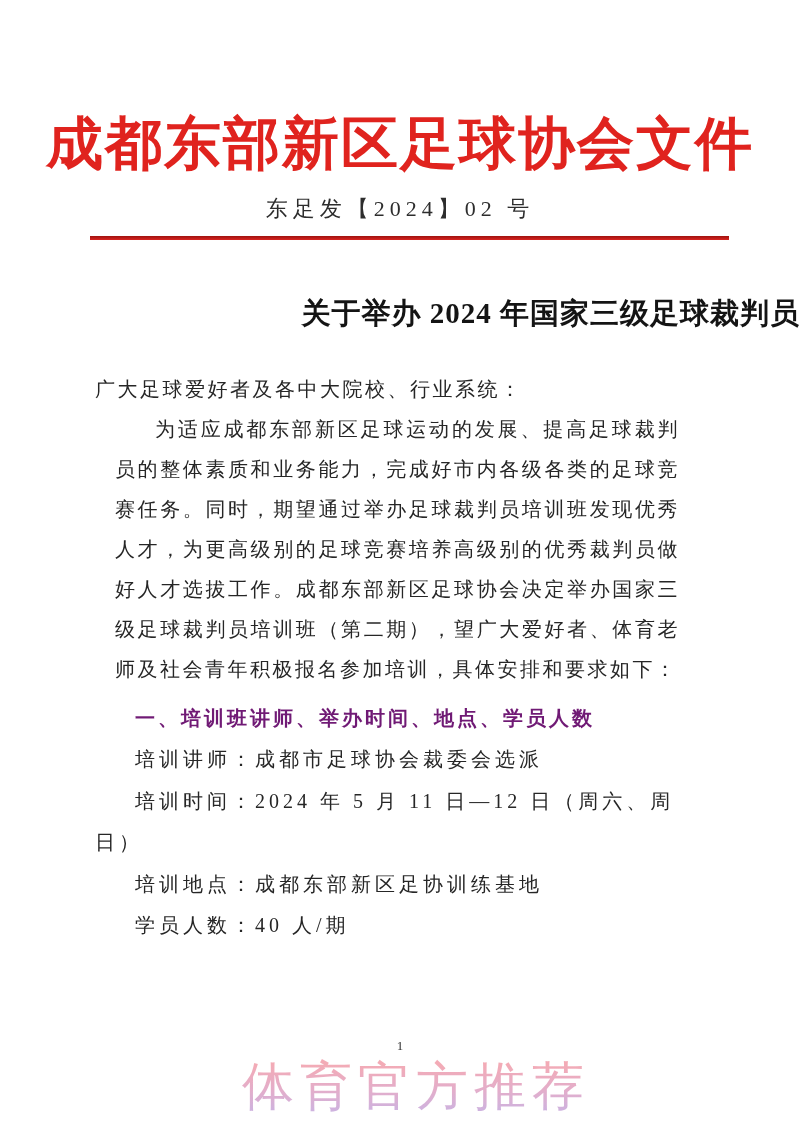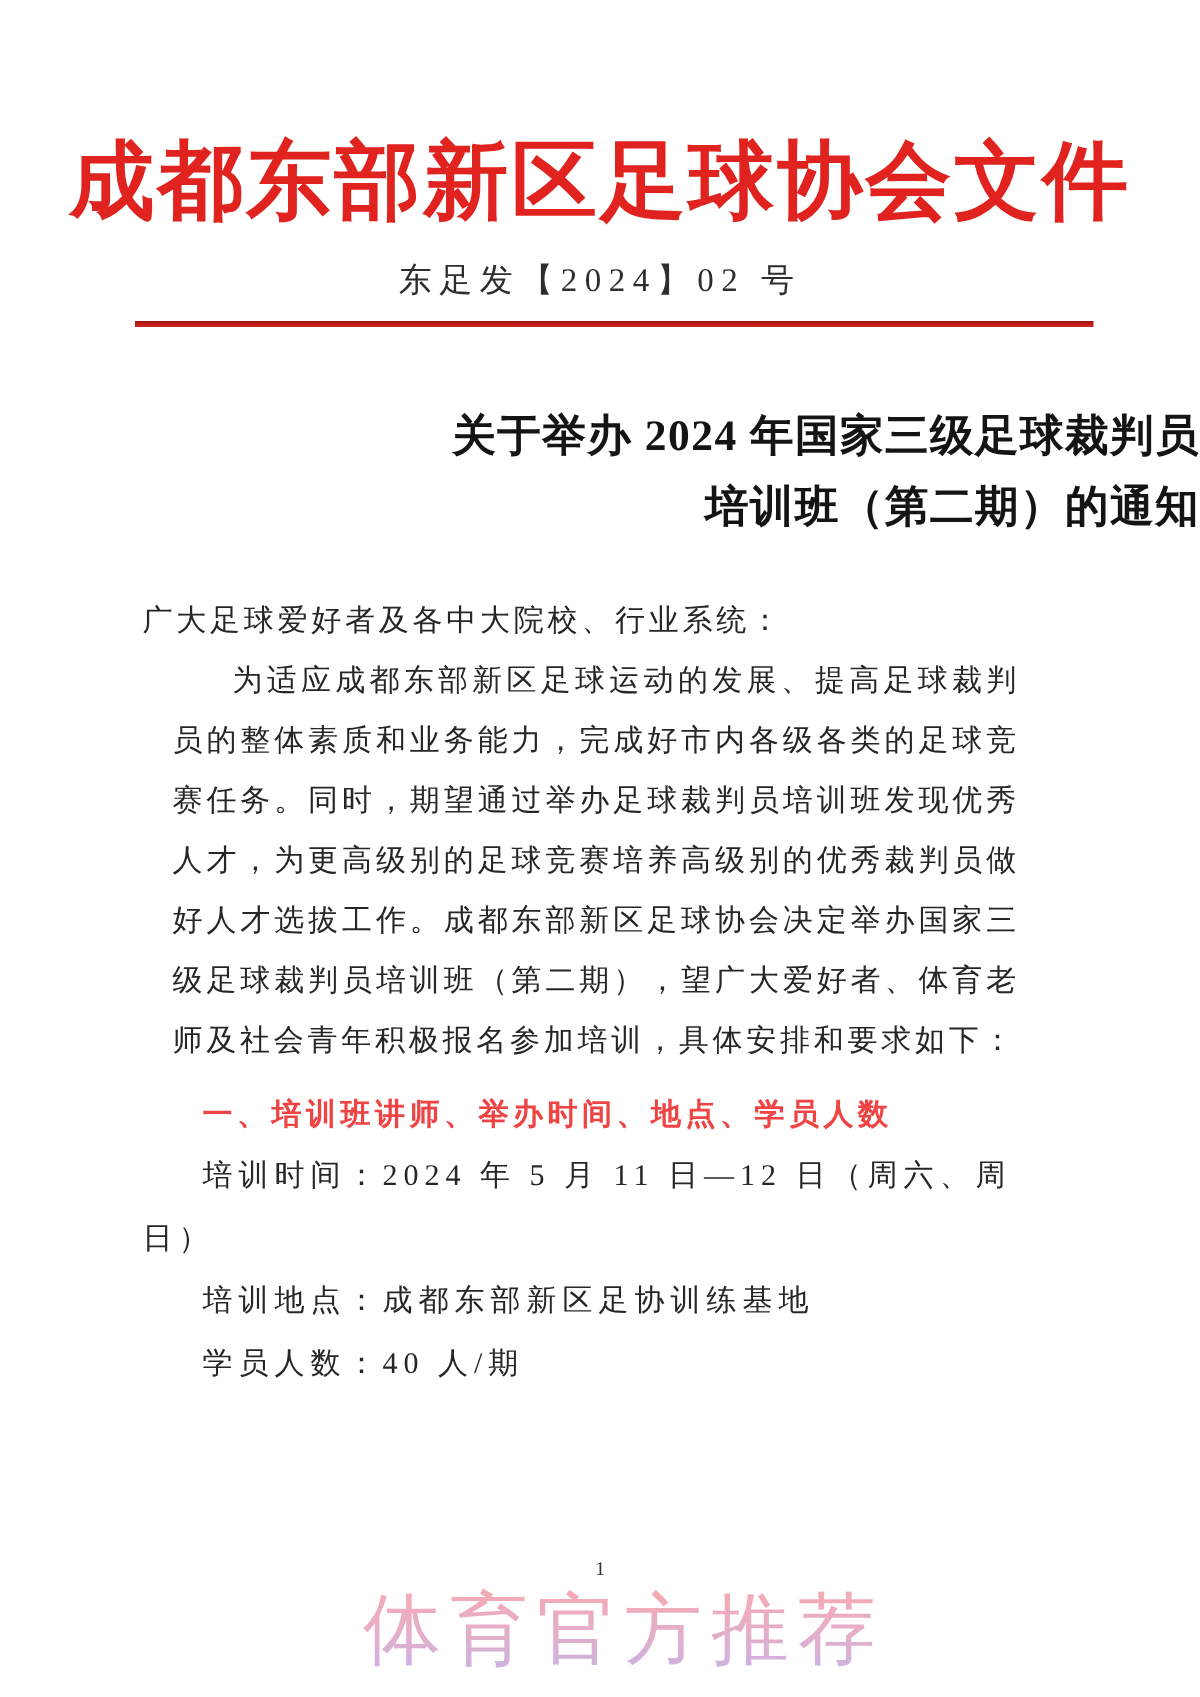--- a/index.html
+++ b/index.html
@@ -12,21 +12,21 @@
     position: relative;
     width: 800px;
     height: 1131px;
     background: #ffffff;
     overflow: hidden;
     color: #222222;
   }
 
   
   .org-title {
-    padding-top: 88px;
+    padding-top: 110px;
     text-align: center;
     font-size: 57px;
     font-weight: bold;
     color: #e0231e;
     letter-spacing: 2px;
     line-height: 1.2;
     white-space: nowrap;
   }
   .doc-number {
     margin-top: 16px;
@@ -64,21 +64,21 @@
     text-align: justify;
   }
   .salutation { text-indent: 0; }
   .para-main { text-indent: 2em; margin-left: 20px; }
   .section-heading {
     margin-top: 8px;
     text-indent: 2em;
     font-weight: bold;
     letter-spacing: 3px;
     line-height: 42px;
-    color: #ef4444;
+    color: #701a75;
   }
   .detail-line {
     text-indent: 2em;
     letter-spacing: 4px;
     line-height: 41.5px;
     text-align: left;
   }
 
   
   .page-number {
@@ -113,30 +113,30 @@
 <div class="page">
 
   <div class="org-title">成都东部新区足球协会文件</div>
 
   <div class="doc-number">东足发【2024】02 号</div>
 
   <hr class="red-rule">
 
   <div class="doc-title">
     <div>关于举办 2024 年国家三级足球裁判员</div>
-    <div>培训班（第二期）的通知</div>
   </div>
 
   <div class="body-block">
     <p class="salutation">广大足球爱好者及各中大院校、行业系统：</p>
 
     <p class="para-main">为适应成都东部新区足球运动的发展、提高足球裁判员的整体素质和业务能力，完成好市内各级各类的足球竞赛任务。同时，期望通过举办足球裁判员培训班发现优秀人才，为更高级别的足球竞赛培养高级别的优秀裁判员做好人才选拔工作。成都东部新区足球协会决定举办国家三级足球裁判员培训班（第二期），望广大爱好者、体育老师及社会青年积极报名参加培训，具体安排和要求如下：</p>
 
     <p class="section-heading">一、培训班讲师、举办时间、地点、学员人数</p>
 
+    <p class="detail-line">培训讲师：成都市足球协会裁委会选派</p>
     <p class="detail-line">培训时间：2024 年 5 月 11 日—12 日（周六、周日）</p>
     <p class="detail-line">培训地点：成都东部新区足协训练基地</p>
     <p class="detail-line">学员人数：40 人/期</p>
   </div>
 
   <div class="page-number">1</div>
 
   <div class="watermark">体育官方推荐</div>
 
 </div>

